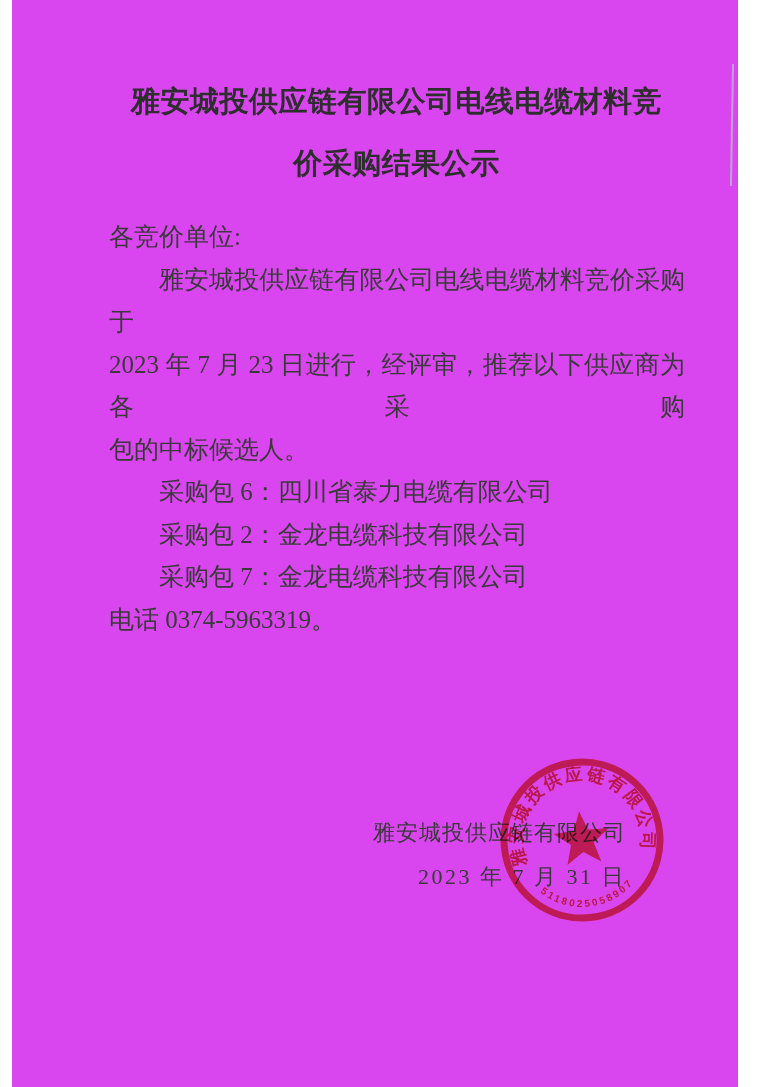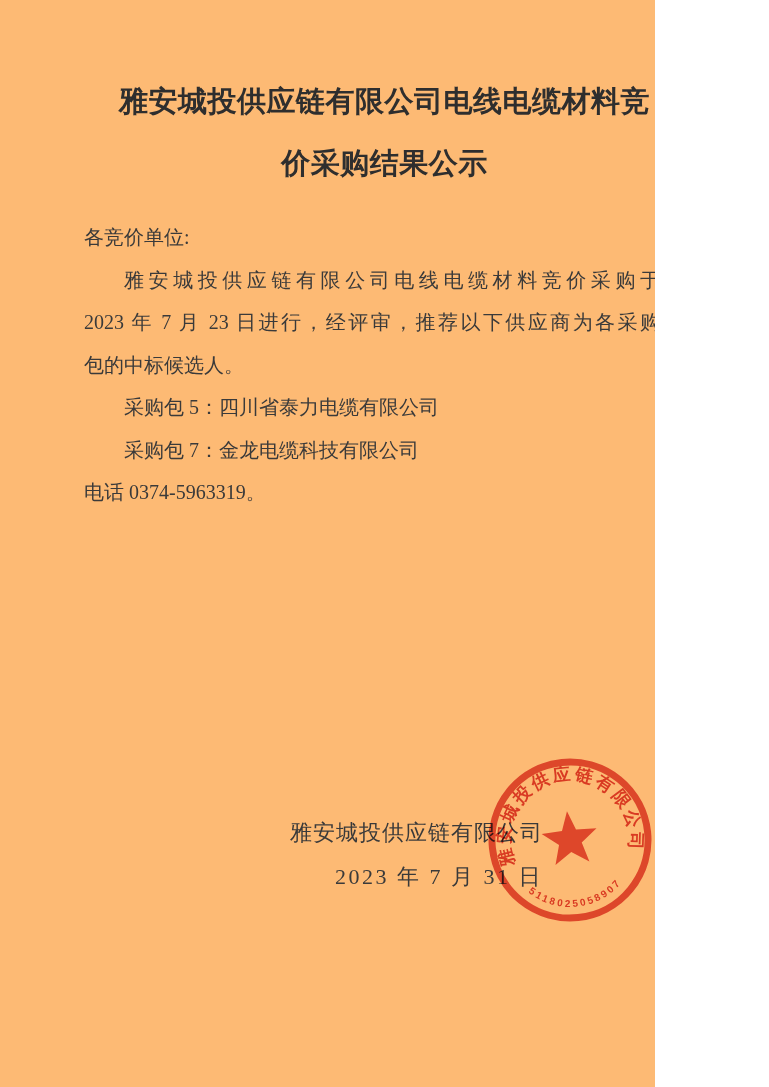--- a/index.html
+++ b/index.html
@@ -1,41 +1,42 @@
 <!DOCTYPE html>
 <html><head>
 <meta charset="utf-8">
 <style>
   html,body { margin:0; padding:0; }
   .page {
     position: relative;
-    width: 655px;
+    width: 726px;
     height: 1087px;
-    background: #fdba74;
+    background: #d946ef;
     overflow: hidden;
     font-family: "Liberation Serif", serif;
+    margin-left: 12px;
   }
   .doc-title {
     position: absolute;
     top: 70px;
     left: 0;
     width: 769px;
     text-align: center;
     font-size: 29px;
     font-weight: bold;
     color: #2e2e2e;
     line-height: 62px;
     letter-spacing: 0.5px;
   }
   .body-text {
     position: absolute;
     top: 216px;
-    left: 84px;
+    left: 97px;
     width: 576px;
-    font-size: 20px;
+    font-size: 25px;
     color: #3a3a3a;
     line-height: 42.5px;
   }
   .line { white-space: pre-wrap; }
   .indent { text-indent: 2em; }
   .justify {
     text-align: justify;
     text-align-last: justify;
   }
   .sign-block {
@@ -84,21 +85,22 @@
   <div class="doc-title">
     <div>雅安城投供应链有限公司电线电缆材料竞</div>
     <div>价采购结果公示</div>
   </div>
 
   <div class="body-text">
     <div class="line">各竞价单位:</div>
     <div class="line indent justify">雅安城投供应链有限公司电线电缆材料竞价采购于</div>
     <div class="line justify">2023 年 7 月 23 日进行，经评审，推荐以下供应商为各采购</div>
     <div class="line">包的中标候选人。</div>
-    <div class="line indent">采购包 5：四川省泰力电缆有限公司</div>
+    <div class="line indent">采购包 6：四川省泰力电缆有限公司</div>
+    <div class="line indent">采购包 2：金龙电缆科技有限公司</div>
     <div class="line indent">采购包 7：金龙电缆科技有限公司</div>
     <div class="line">电话 0374-5963319。</div>
   </div>
 
   <div class="sign-block">
     <div class="sign-company">雅安城投供应链有限公司</div>
     <div class="sign-date">2023 年 7 月 31 日</div>
   </div>
 
   <svg class="seal" viewBox="0 0 180 180" xmlns="http://www.w3.org/2000/svg">

